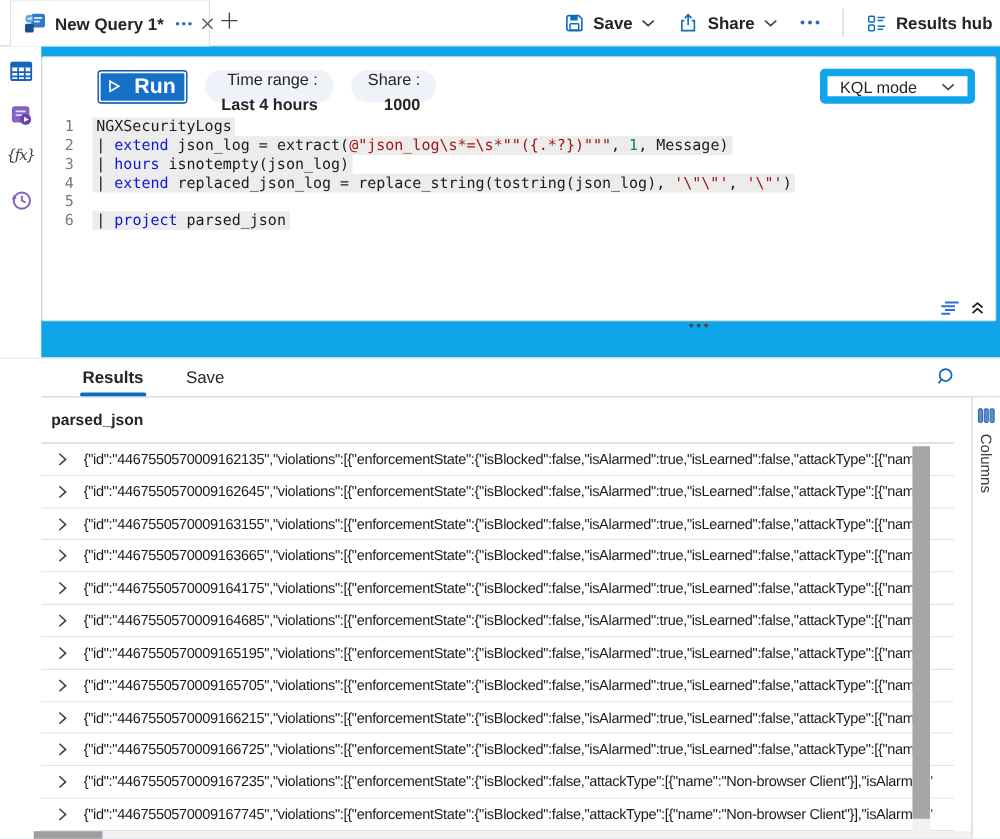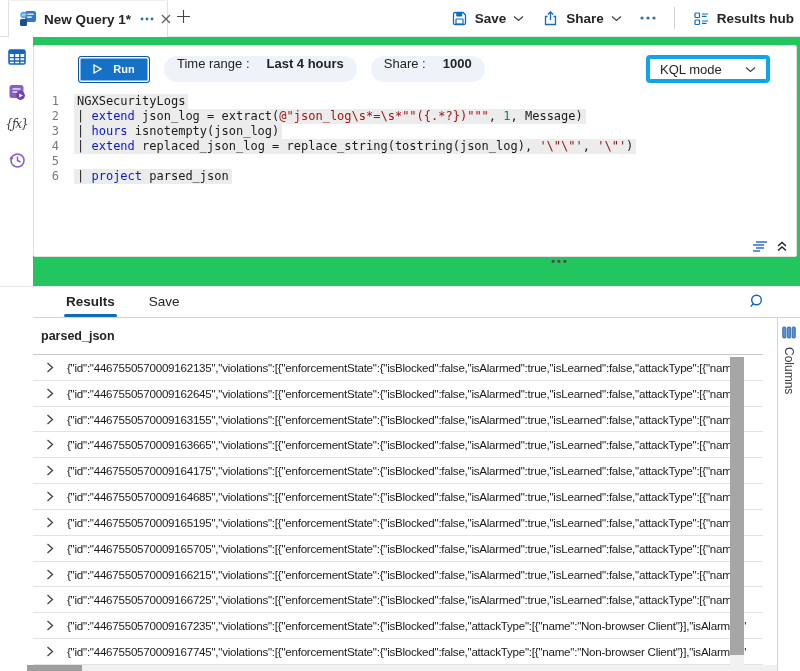--- a/index.html
+++ b/index.html
@@ -1,18 +1,18 @@
 <!DOCTYPE html>
 <html><head>
 <meta charset="utf-8">
 <style>
   * { margin:0; padding:0; box-sizing:border-box; }
   html,body { width:800px; height:671px; overflow:hidden; background:#fff;
     font-family:"Liberation Sans", sans-serif; color:#242424; }
-  .app { position:relative; width:800px; height:671px; background:#22c55e; }
+  .app { position:relative; width:800px; height:671px; background:#0ea5e9; }
 
   
   .tabbar { position:absolute; top:0; left:0; width:800px; height:37px; background:#fff;
     border-bottom:1px solid #e1e1e1; }
   .doc-tab { position:absolute; left:8px; top:0; height:37px; width:160px; background:#fff;
     border-left:1px solid #e1e1e1; border-right:1px solid #e1e1e1; border-top:1px solid #f0f0f0;
     display:flex; align-items:center; gap:7px; padding:0 8px 0 10px; z-index:2; }
   .tab-title { font-size:13.5px; font-weight:bold; white-space:nowrap; }
   .tab-more { margin-left:2px; display:flex; align-items:center; cursor:pointer; }
   .tab-close { display:flex; align-items:center; cursor:pointer; }
@@ -24,27 +24,27 @@
   
   .rail { position:absolute; left:0; top:37px; width:33px; bottom:0; background:#fff; }
   .rail-item { width:33px; height:34px; display:flex; align-items:flex-start; justify-content:center; cursor:pointer; }
   .fx-glyph { font-family:"DejaVu Serif", serif; font-style:italic; font-size:12px; color:#3b3b3b; letter-spacing:-1px; }
 
   
   .editor-card { position:absolute; left:33px; top:45px; width:764px; height:212px;
     border:1px solid #e1e1e1; border-radius:2px; background:#fff; }
   .editor-toolbar { display:flex; align-items:center; gap:14px; padding:9px 10px 0 44px; }
   .run-btn { display:flex; align-items:center; justify-content:center; gap:11px; width:72px; height:27px;
-    background:#1571c8; border:1px solid #10599e; border-radius:3px; color:#fff; font-size:11px; font-weight:bold;
+    background:#1571c8; border:1px solid #10599e; border-radius:3px; color:#fff; font-size:17px; font-weight:bold;
     box-shadow: inset 0 0 0 1.5px #ffffff; cursor:pointer; }
-  .pill { display:flex; align-items:flex-start; gap:17px; height:26px; padding:0 13px; background:#eff3f9;
-    border-radius:13px; font-size:13px; cursor:pointer; white-space:nowrap; }
+  .pill { display:flex; align-items:flex-end; gap:5px; height:26px; padding:0 13px; background:#eff3f9;
+    border-radius:13px; font-size:13px; cursor:pointer; white-space:nowrap;flex-direction:column; }
   .pill b { font-weight:bold; }
-  .mode-select { margin-left:auto; margin-right:16px; display:flex; align-items:center; justify-content:space-between;
-    width:124px; height:28px; padding:0 10px; border:4px solid #0ea5e9; border-radius:4px; font-size:13px;
+  .mode-select { margin-left:auto; margin-right:6px; display:flex; align-items:center; justify-content:space-between;
+    width:124px; height:28px; padding:0 10px; border:6px solid #0ea5e9; border-radius:4px; font-size:13px;
     background:#fff; cursor:pointer; }
 
   .code { margin-top:11px; font-family:"DejaVu Sans Mono","Liberation Mono",monospace; font-size:12px; line-height:15px; }
   .code-line { display:flex; }
   .line-num { width:40px; padding-right:15px; text-align:right; color:#7a7a7a; flex:none; }
   .line-content { background:#ececec; padding:0 3px; white-space:pre; }
   .tok-k { color:#0d18cf; }
   .tok-s { color:#a31515; }
   .tok-n { color:#098658; }
   .tok-p { color:#1b1b1b; }

